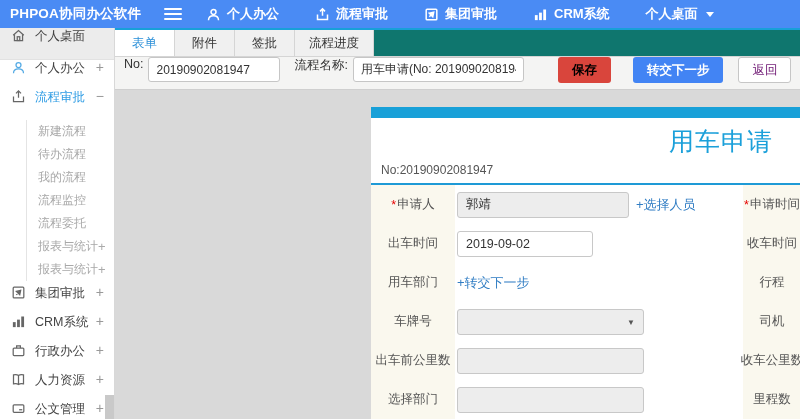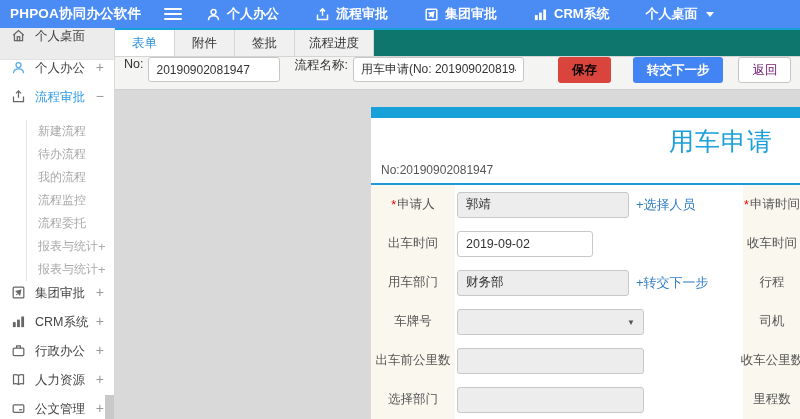--- a/index.html
+++ b/index.html
@@ -305,21 +305,20 @@
             <span>收车时间</span>
           </div>
 
         </div>
 
         <div class="frow">
           <div class="flabel">
             <span>用车部门</span>
           </div>
           <div class="finput">
-            <input class="fld ro w-name" readonly="" value="财务部" style="">
             <a class="flink">+转交下一步</a>
           </div>
           <div class="frlabel">
             <span>行程</span>
           </div>
 
         </div>
 
         <div class="frow">
           <div class="flabel">

